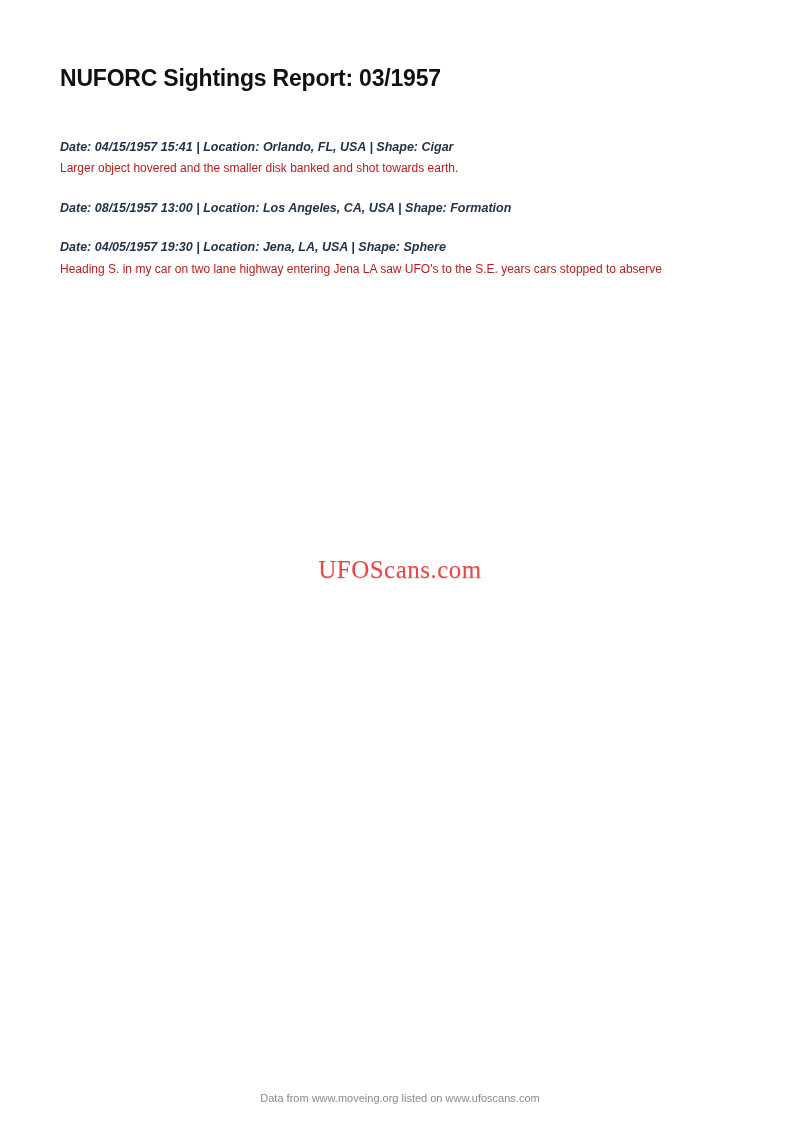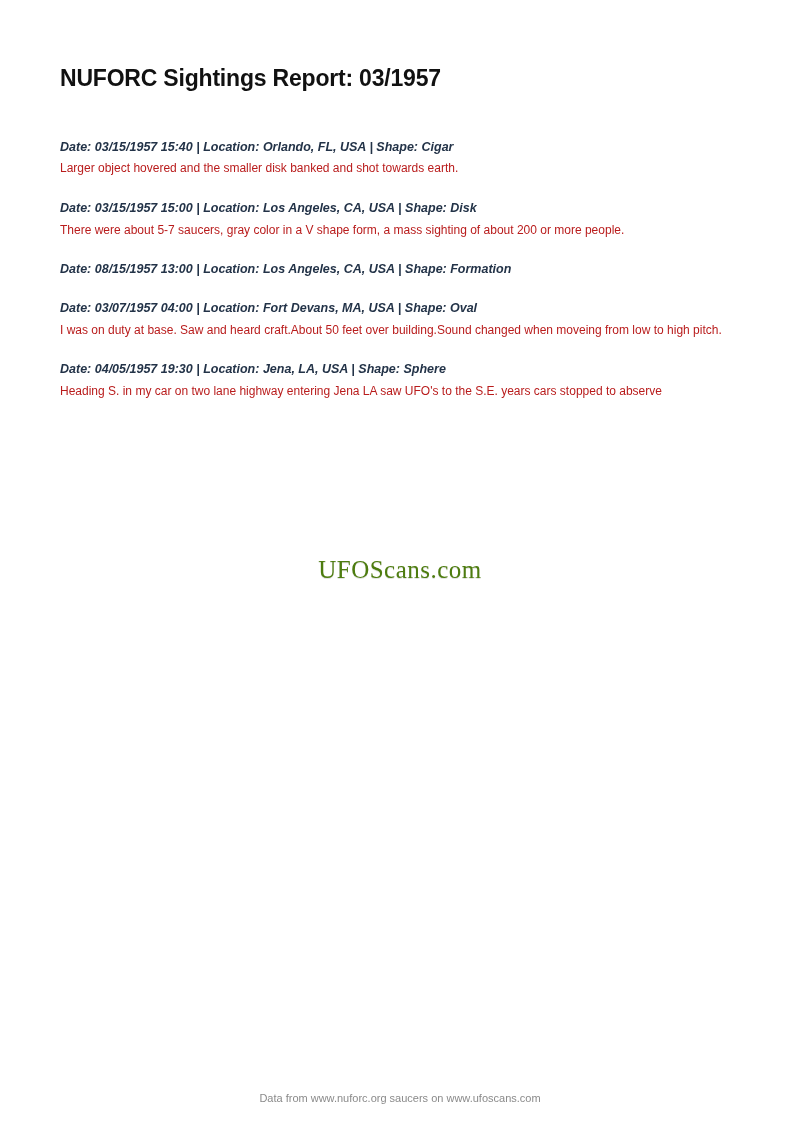--- a/index.html
+++ b/index.html
@@ -52,21 +52,21 @@
     line-height: 1.45;
     max-width: 680px;
   }
   .watermark {
     position: absolute;
     left: 0;
     top: 556px;
     width: 800px;
     text-align: center;
     font-size: 25px;
-    color: #4d7c0f;
+    color: #ef4444;
     letter-spacing: 0.5px;
     font-family: "Liberation Serif", serif;
     text-shadow: 0 1px 0 #e2e2e2;
     user-select: none;
   }
   .footer {
     position: absolute;
     left: 0;
     top: 1092px;
     width: 800px;
@@ -78,41 +78,33 @@
 </head>
 <body>
 
 <div class="page">
 
   <h1 class="page-title">NUFORC Sightings Report: 03/1957</h1>
 
   <div class="report-list">
 
     <div class="report-entry">
-      <div class="entry-header">Date: 03/15/1957 15:40 | Location: Orlando, FL, USA | Shape: Cigar</div>
+      <div class="entry-header">Date: 04/15/1957 15:41 | Location: Orlando, FL, USA | Shape: Cigar</div>
       <div class="entry-text">Larger object hovered and the smaller disk banked and shot towards earth.</div>
     </div>
 
-    <div class="report-entry">
-      <div class="entry-header">Date: 03/15/1957 15:00 | Location: Los Angeles, CA, USA | Shape: Disk</div>
-      <div class="entry-text">There were about 5-7 saucers, gray color in a V shape form, a mass sighting of about 200 or more people.</div>
-    </div>
 
     <div class="report-entry">
       <div class="entry-header">Date: 08/15/1957 13:00 | Location: Los Angeles, CA, USA | Shape: Formation</div>
     </div>
 
-    <div class="report-entry">
-      <div class="entry-header">Date: 03/07/1957 04:00 | Location: Fort Devans, MA, USA | Shape: Oval</div>
-      <div class="entry-text">I was on duty at base. Saw and heard craft.About 50 feet over building.Sound changed when moveing from low to high pitch.</div>
-    </div>
 
     <div class="report-entry">
       <div class="entry-header">Date: 04/05/1957 19:30 | Location: Jena, LA, USA | Shape: Sphere</div>
       <div class="entry-text">Heading S. in my car on two lane highway entering Jena LA saw UFO's to the S.E. years cars stopped to abserve</div>
     </div>
 
   </div>
 </div>
 
 <div class="watermark">UFOScans.com</div>
 
-<div class="footer">Data from www.nuforc.org saucers on www.ufoscans.com</div>
+<div class="footer">Data from www.moveing.org listed on www.ufoscans.com</div>
 
 </body></html>

